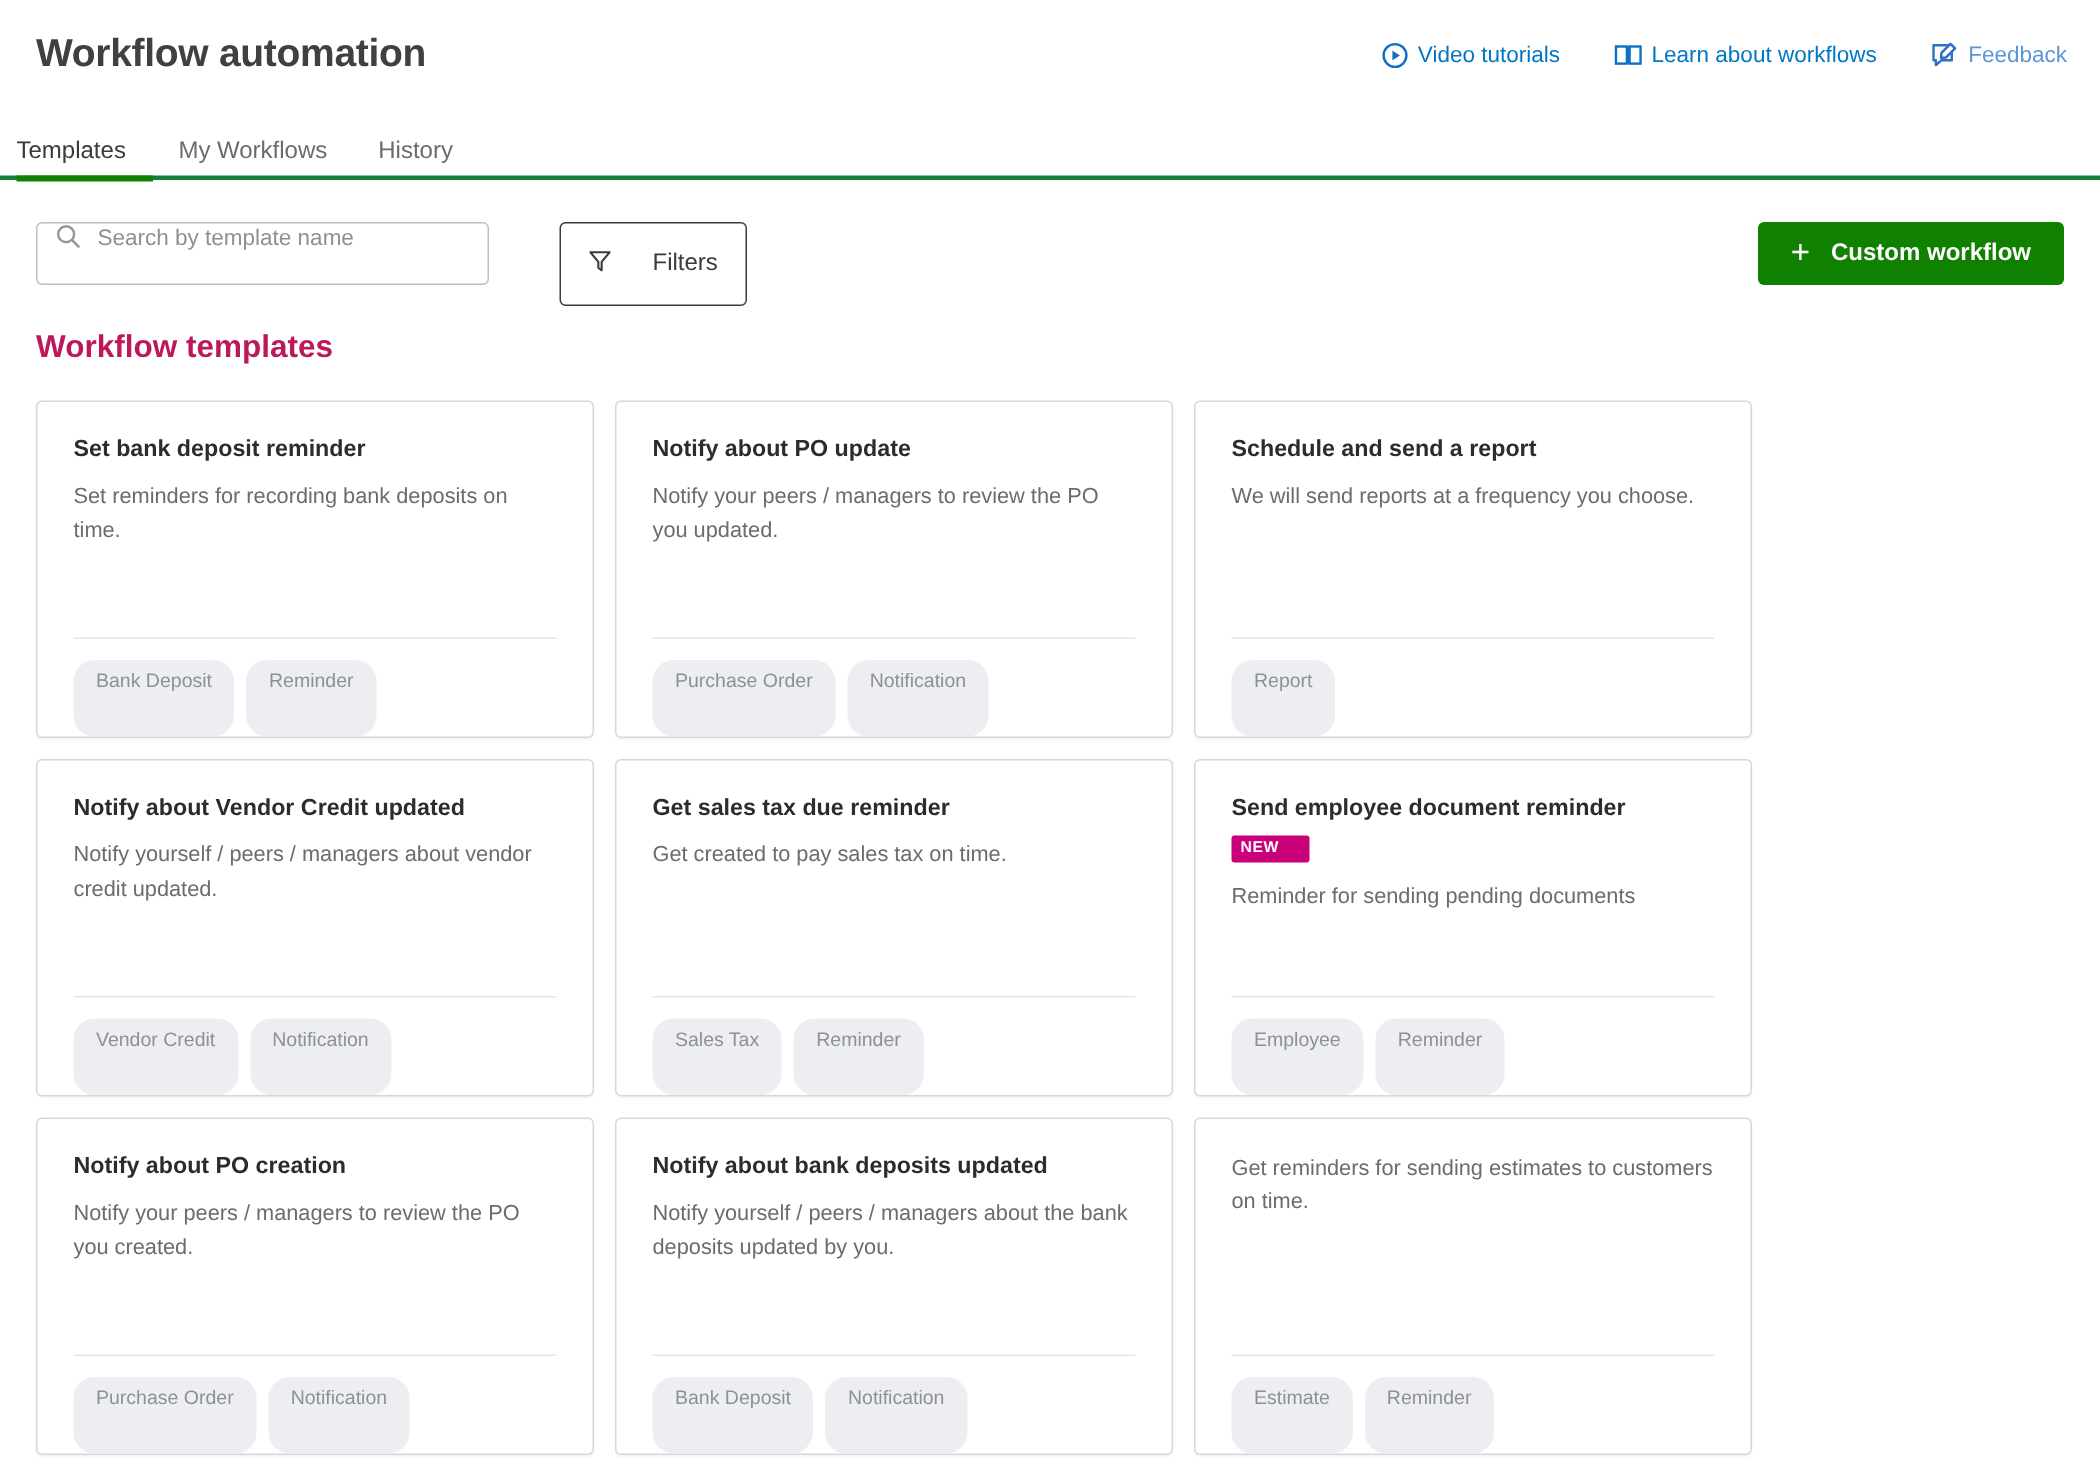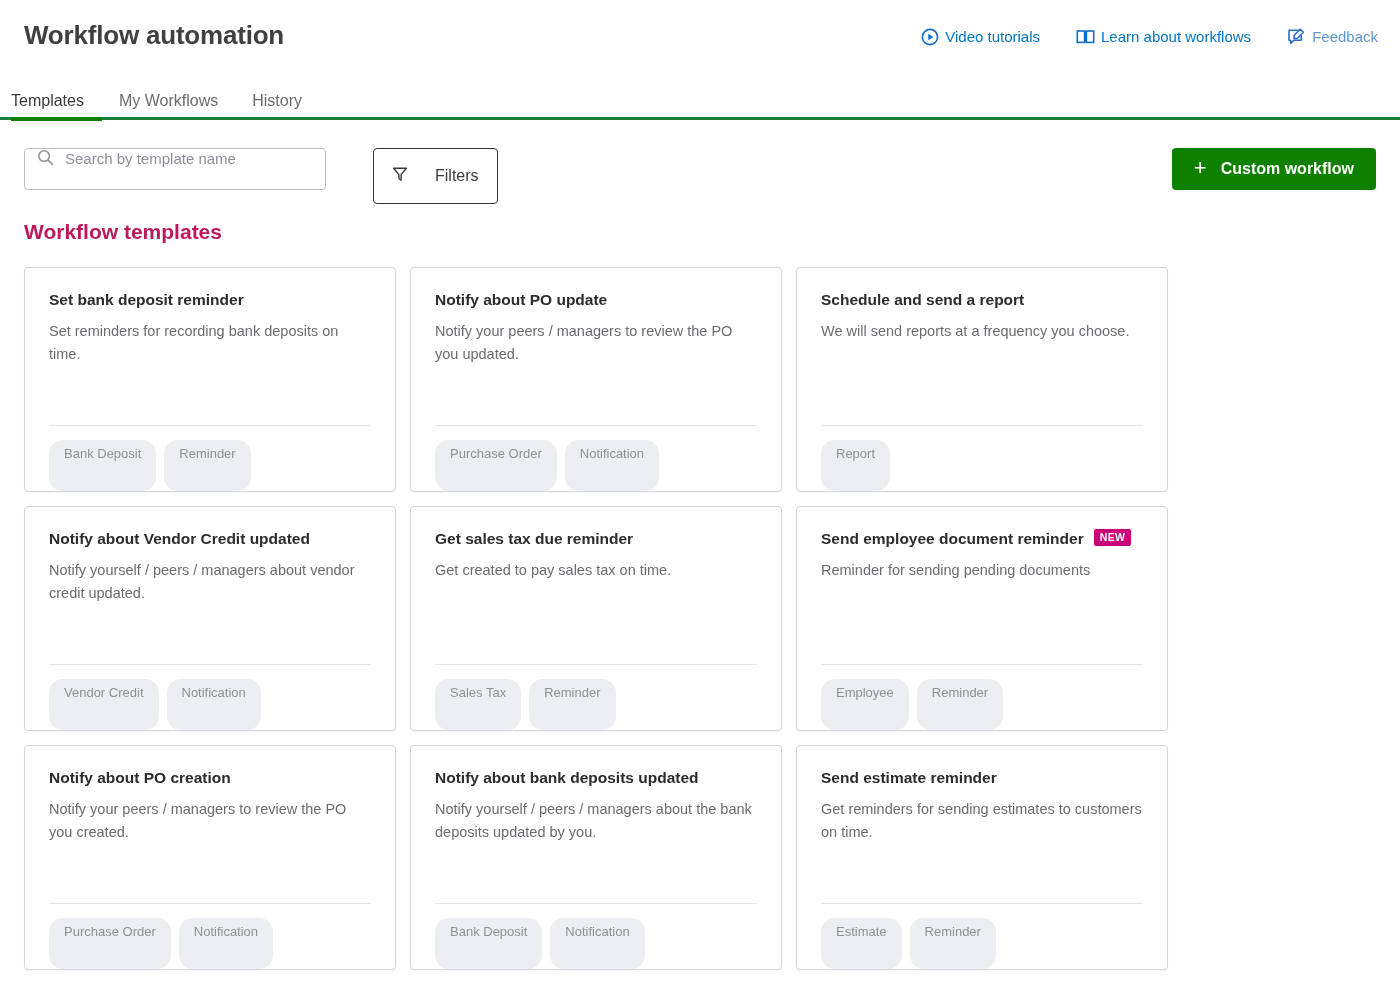--- a/index.html
+++ b/index.html
@@ -201,21 +201,21 @@
   }
   .card-title-row .card-title { margin-bottom: 0; }
   .badge-new {
     display: inline-block;
     background: #c9007a;
     color: #ffffff;
     font-size: 10.5px;
     font-weight: 700;
     letter-spacing: 0.4px;
     border-radius: 2px;
-    padding: 2px 6px 2px 6px;
+    padding: 2px 20px 2px 6px;
     line-height: 1.25;
     position: relative;
     top: -1px;
   }
   .card-desc {
     font-size: 14.5px;
     color: #6b6c72;
     line-height: 1.55;
   }
   .card-footer {
@@ -397,22 +397,19 @@
       <div class="card-title-row">
         <div class="card-title">Notify about bank deposits updated</div>
       </div>
       <div class="card-desc">Notify yourself / peers / managers about the bank deposits updated by you.</div>
       <div class="card-footer">
         <span class="tag">Bank Deposit</span>
         <span class="tag">Notification</span>
       </div>
     </div>
     <div class="card">
-      <div class="card-title-row">
-        <div class="card-title">Send estimate reminder</div>
-      </div>
       <div class="card-desc">Get reminders for sending estimates to customers on time.</div>
       <div class="card-footer">
         <span class="tag">Estimate</span>
         <span class="tag">Reminder</span>
       </div>
     </div>
   </div>
 
 </body></html>

